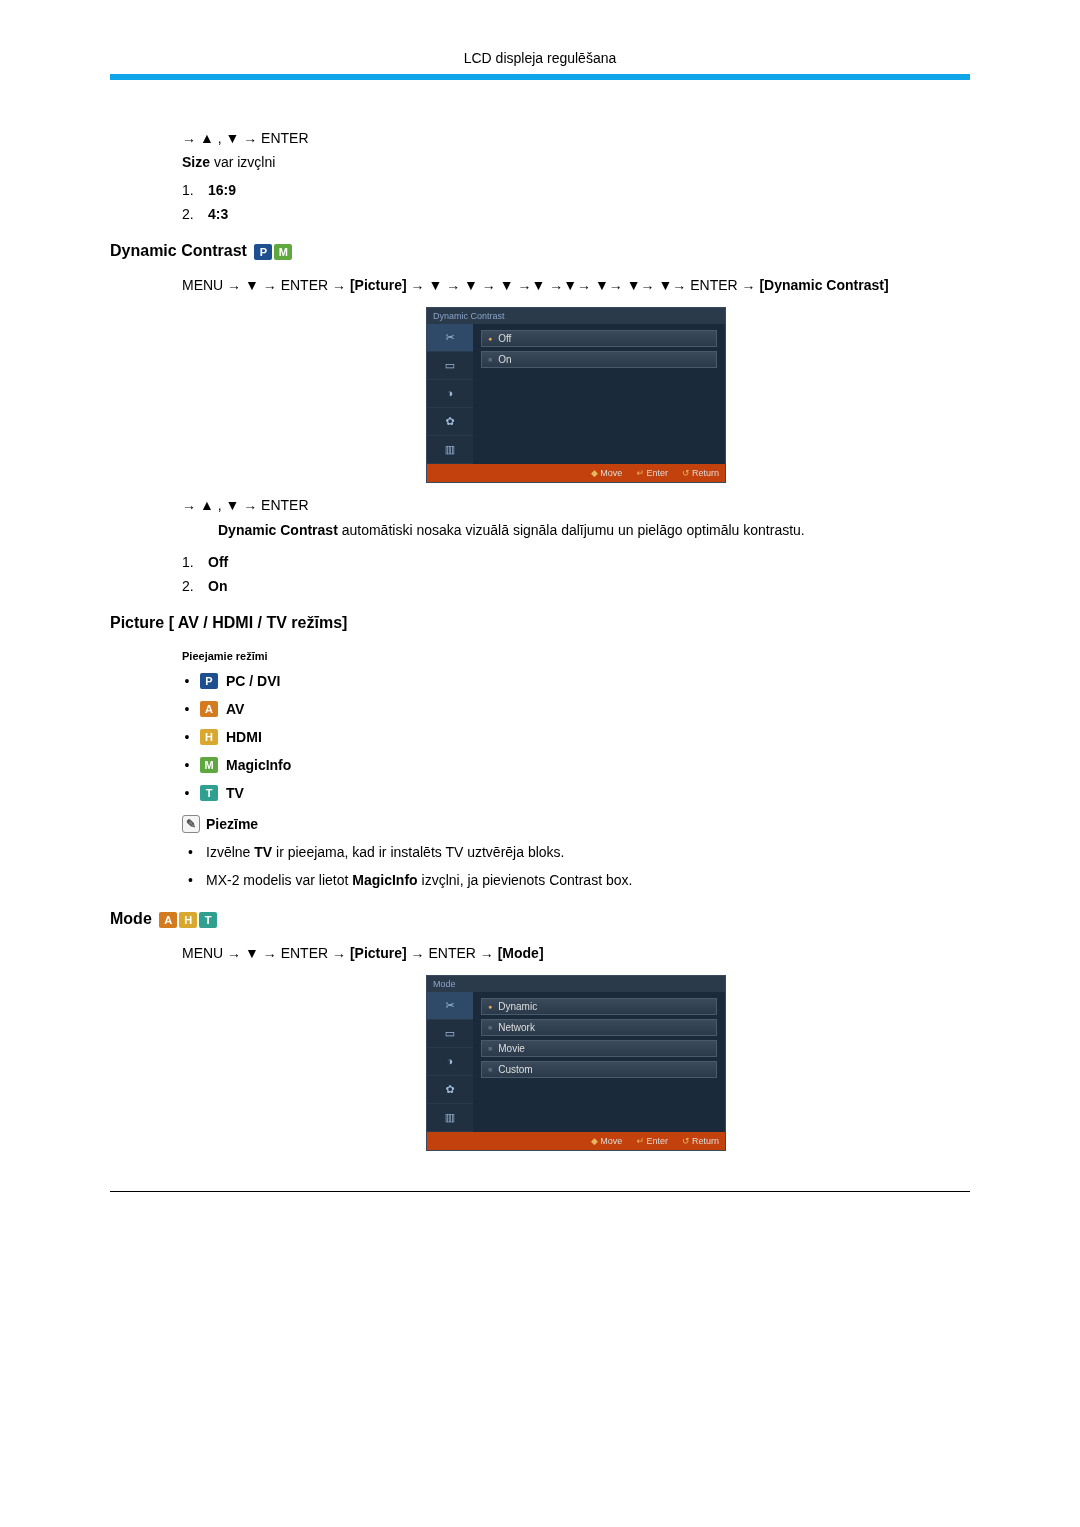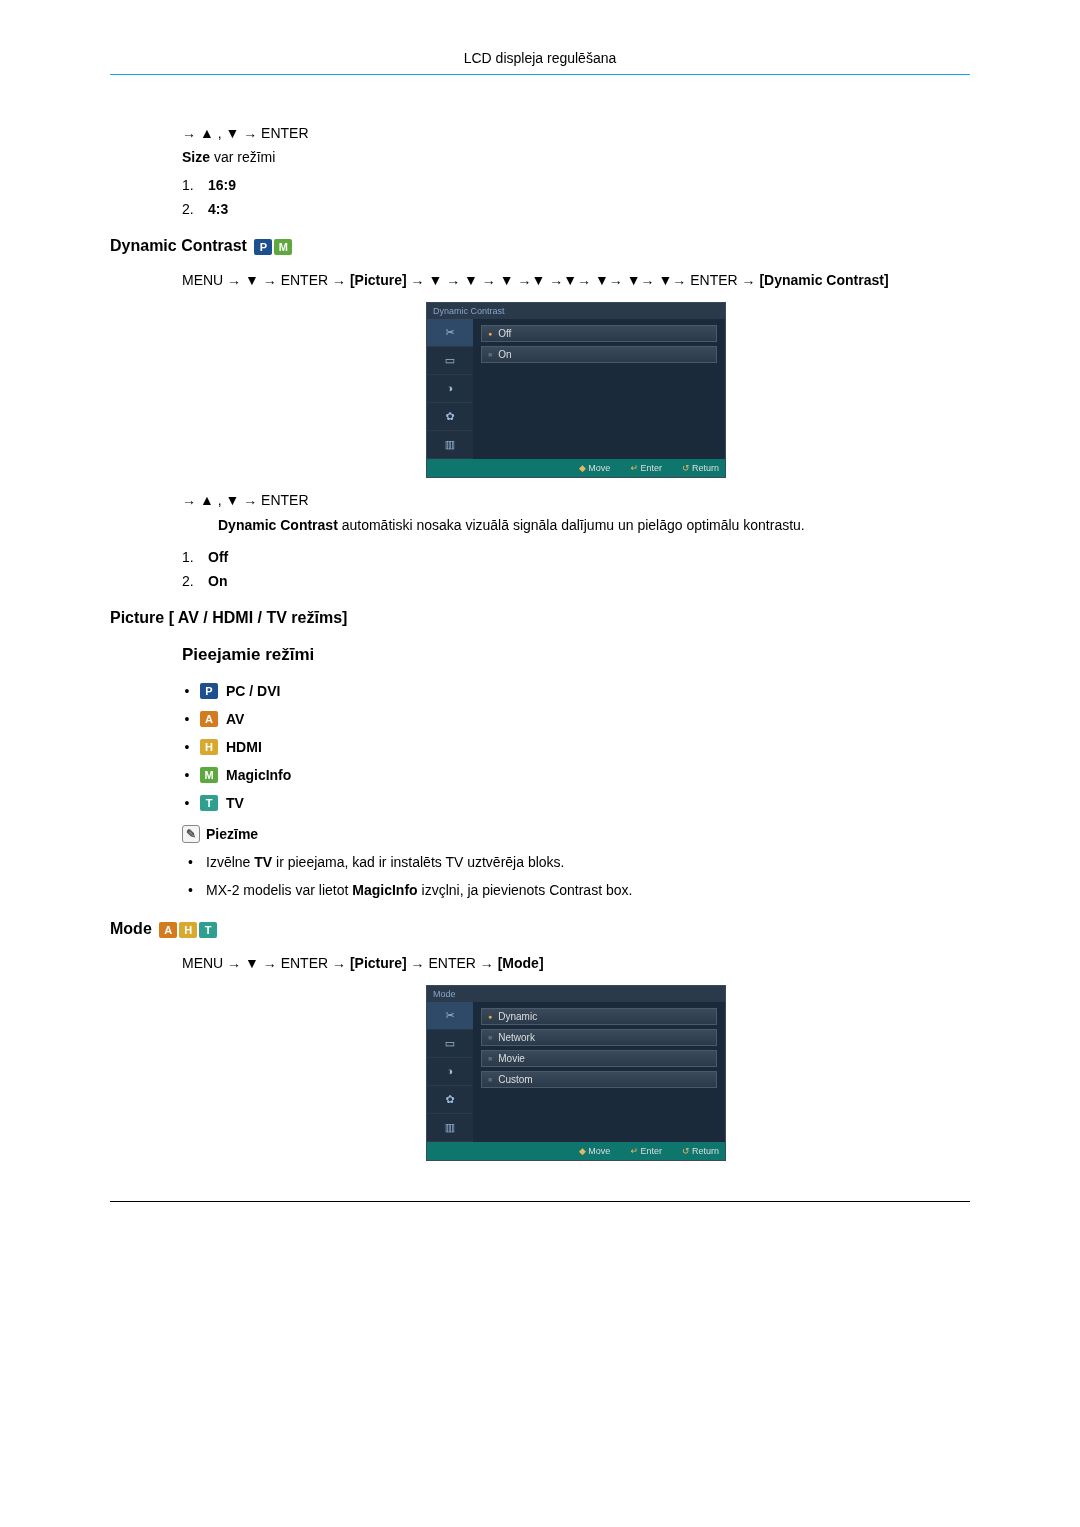--- a/index.html
+++ b/index.html
@@ -11,38 +11,38 @@
       width: 1080px;
       margin: 0 auto;
     }
     .page {
       padding: 50px 110px 60px 110px;
     }
     .header-title {
       text-align: center;
       font-size: 14px;
       padding-bottom: 8px;
-      border-bottom: 1px solid #0ea5e9;
+      border-bottom: 6px solid #0ea5e9;
       margin-bottom: 50px;
     }
     .content { margin-left: 72px; }
     .nav-line { margin-bottom: 8px; }
     .size-line { margin-bottom: 12px; }
     ol.num-list { list-style: none; margin-left: 0; margin-bottom: 20px; }
     ol.num-list li { margin-bottom: 8px; }
     ol.num-list li .num { display: inline-block; width: 26px; }
     .section-h {
       font-weight: bold;
       font-size: 16px;
       margin: 20px 0 12px -72px;
     }
     .sub-h {
       font-weight: bold;
-      font-size: 17px;
-      margin: 18px 0 18px 0;
+      font-size: 11px;
+      margin: 18px 0 11px 0;
     }
     .bold { font-weight: bold; }
     .menu-path { margin-bottom: 8px; line-height: 1.9; }
     .osd {
       width: 300px;
       margin: 6px auto 14px auto;
       background: #1a2a3a;
       border: 1px solid #3a4a5a;
       font-size: 10px;
       color: #fff;
@@ -90,25 +90,25 @@
       content: "●";
       color: #e6a84a;
       font-size: 7px;
     }
     .osd-opt.nosel::before {
       content: "■";
       color: #5a6a7a;
       font-size: 7px;
     }
     .osd-footer {
-      background: #0f766e;
+      background: #c2410c;
       padding: 4px 6px;
       display: flex;
       justify-content: flex-end;
-      gap: 20px;
+      gap: 14px;
       font-size: 9px;
       color: #ddd;
     }
     .osd-footer span::before { content: attr(data-glyph) " "; color: #e6b860; }
     .desc { margin-bottom: 14px; line-height: 1.4; margin-left: 36px; }
     ul.mode-list { list-style: none; margin-bottom: 14px; }
     ul.mode-list li { margin-bottom: 12px; display: flex; align-items: center; gap: 8px; }
     ul.mode-list li .dot { width: 10px; text-align: center; }
     .badge {
       display: inline-flex;
@@ -153,21 +153,21 @@
 </head>
 <body>
 
 <div class="page">
   <div class="header-title">LCD displeja regulēšana</div>
 
   <div class="content">
 
     <div class="nav-line">→ ▲ , ▼ → ENTER</div>
     <div class="size-line">
-      <span class="bold">Size</span><span> var režīmi</span>
+      <span class="bold">Size</span><span> var izvçlni</span>
     </div>
     <ol class="num-list">
       <li><span class="num">1.</span><span class="bold">16:9</span></li>
       <li><span class="num">2.</span><span class="bold">4:3</span></li>
     </ol>
 
     <div class="section-h">
       <span>Dynamic Contrast</span>
       <span class="badge-row">
         <span class="badge badge-P">P</span>

